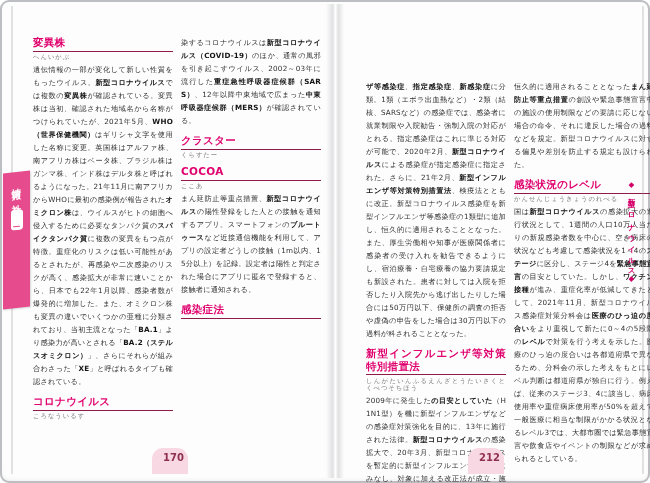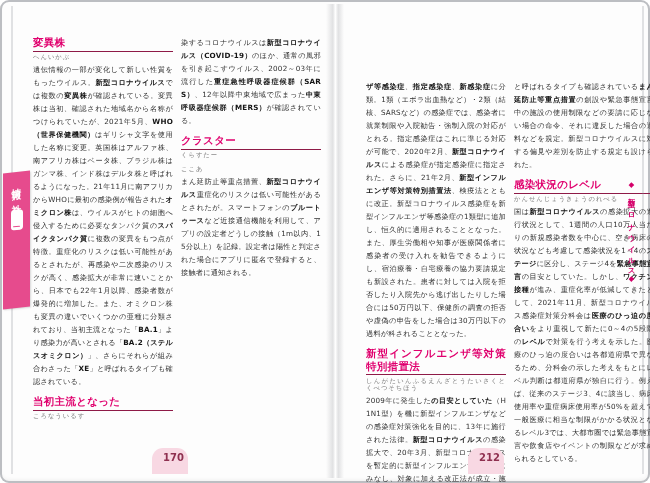--- a/index.html
+++ b/index.html
@@ -52,55 +52,59 @@
 
 <div class="page page-left">
   <div class="cols">
     <div class="col">
         <div class="entry">
           <div class="term">変異株</div>
           <div class="reading">へんいかぶ</div>
           <p class="body"><span>遺伝情報の一部が変化して新しい性質をもったウイルス。</span><span class="bd">新型コロナウイルス</span><span>では複数の</span><span class="bd">変異株</span><span>が確認されている。変異株は当初、確認された地域名から名称がつけられていたが、2021年5月、</span><span class="bd">WHO（世界保健機関）</span><span>はギリシャ文字を使用した名称に変更。英国株はアルファ株、南アフリカ株はベータ株、ブラジル株はガンマ株、インド株はデルタ株と呼ばれるようになった。21年11月に南アフリカからWHOに最初の感染例が報告された</span><span class="bd">オミクロン株</span><span>は、ウイルスがヒトの細胞へ侵入するために必要なタンパク質の</span><span class="bd">スパイクタンパク質</span><span>に複数の変異をもつ点が特徴。重症化のリスクは低い可能性があるとされたが、再感染や二次感染のリスクが高く、感染拡大が非常に速いことから、日本でも22年1月以降、感染者数が爆発的に増加した。また、オミクロン株も変異の違いでいくつかの亜種に分類されており、当初主流となった「</span><span class="bd">BA.1</span><span>」より感染力が高いとされる「</span><span class="bd">BA.2（ステルスオミクロン）</span><span>」、さらにそれらが組み合わさった「</span><span class="bd">XE</span><span>」と呼ばれるタイプも確認されている。</span></p>
         </div>
         <div class="entry">
-          <div class="term">当初主流となった</div>
+          <div class="term">コロナウイルス</div>
           <div class="reading">ころなういるす</div>
         </div>
       </div>
     <div class="col">
         <div class="entry">
           <p class="body"><span>染するコロナウイルスは</span><span class="bd">新型コロナウイルス（COVID-19）</span><span>のほか、通常の風邪を引き起こすウイルス、2002～03年に流行した</span><span class="bd">重症急性呼吸器症候群（SARS）</span><span>、12年以降中東地域で広まった</span><span class="bd">中東呼吸器症候群（MERS）</span><span>が確認されている。</span></p>
         </div>
         <div class="entry">
           <div class="term">クラスター</div>
           <div class="reading">くらすたー</div>
         </div>
         <div class="entry">
+          <div class="term">COCOA</div>
           <div class="reading">ここあ</div>
-          <p class="body"><span>まん延防止等重点措置、</span><span class="bd">新型コロナウイルス</span><span>重症化のリスクは低い可能性があるとされたが。スマートフォンの</span><span class="bd">ブルートゥース</span><span>など近接通信機能を利用して、アプリの設定者どうしの接触（1m以内、15分以上）を記録。設定者は陽性と判定された場合にアプリに匿名で登録すると、接触者に通知される。</span></p>
+          <p class="body"><span>まん延防止等重点措置、</span><span class="bd">新型コロナウイルス</span><span>の陽性登録をした人との接触を通知するアプリ。スマートフォンの</span><span class="bd">ブルートゥース</span><span>など近接通信機能を利用して、アプリの設定者どうしの接触（1m以内、15分以上）を記録。設定者は陽性と判定された場合にアプリに匿名で登録すると、接触者に通知される。</span></p>
+        </div>
+        <div class="entry">
+          <div class="term">感染症法</div>
         </div>
       </div>
   </div>
 </div>
 
 <div class="page page-right">
   <div class="cols">
     <div class="col">
         <div class="entry">
           <p class="body"><span class="bd">ザ等感染症</span><span>、</span><span class="bd">指定感染症</span><span>、</span><span class="bd">新感染症</span><span>に分類。1類（エボラ出血熱など）・2類（結核、SARSなど）の感染症では、感染者に就業制限や入院勧告・強制入院の対応がとれる。指定感染症はこれに準じる対応が可能で、2020年2月、</span><span class="bd">新型コロナウイルス</span><span>による感染症が指定感染症に指定された。さらに、21年2月、</span><span class="bd">新型インフルエンザ等対策特別措置法</span><span>、検疫法とともに改正。新型コロナウイルス感染症を新型インフルエンザ等感染症の1類型に追加し、恒久的に適用されることとなった。また、厚生労働相や知事が医療関係者に感染者の受け入れを勧告できるようにし、宿泊療養・自宅療養の協力要請規定も新設された。患者に対しては入院を拒否したり入院先から逃げ出したりした場合には50万円以下、保健所の調査の拒否や虚偽の申告をした場合は30万円以下の過料が科されることとなった。</span></p>
         </div>
         <div class="entry">
           <div class="term">新型インフルエンザ等対策特別措置法</div>
           <div class="reading">しんがたいんふるえんざとうたいさくとくべつそちほう</div>
           <p class="body"><span>2009年に発生した</span><span class="bd">の目安としていた</span><span>（H1N1型）を機に新型インフルエンザなどの感染症対策強化を目的に、13年に施行された法律。</span><span class="bd">新型コロナウイルス</span><span>の感染拡大で、20年3月、新型コロナウイルスを暫定的に新型インフルエンザと同等にみなし、対象に加える改正法が成立・施行された。さらに21年2月に改正法が成立。特定の地域</span></p>
         </div>
       </div>
     <div class="col">
         <div class="entry">
-          <p class="body"><span>と呼ばれるタイプも確認されている</span><span class="bd">まん延防止等重点措置</span><span>の創設や緊急事態宣言中の施設の使用制限などの要請に応じない場合の命令、それに違反した場合の過料などを規定。新型コロナウイルスに対する偏見や差別を防止する規定も設けられた。</span></p>
+          <p class="body"><span>恒久的に適用されることとなった</span><span class="bd">まん延防止等重点措置</span><span>の創設や緊急事態宣言中の施設の使用制限などの要請に応じない場合の命令、それに違反した場合の過料などを規定。新型コロナウイルスに対する偏見や差別を防止する規定も設けられた。</span></p>
         </div>
         <div class="entry">
           <div class="term">感染状況のレベル</div>
           <div class="reading">かんせんじょうきょうのれべる</div>
           <p class="body"><span>国は</span><span class="bd">新型コロナウイルス</span><span>の感染拡大の進行状況として、1週間の人口10万人当たりの新規感染者数を中心に、空き病床の状況なども考慮して感染状況を1～4の</span><span class="bd">ステージ</span><span>に区分し、ステージ4を</span><span class="bd">緊急事態宣言</span><span>の目安としていた。しかし、</span><span class="bd">ワクチン接種</span><span>が進み、重症化率が低減してきたとして、2021年11月、新型コロナウイルス感染症対策分科会は</span><span class="bd">医療のひっ迫の度合い</span><span>をより重視して新たに0～4の5段階の</span><span class="bd">レベル</span><span>で対策を行う考えを示した。医療のひっ迫の度合いは各都道府県で異なるため、分科会の示した考えをもとにレベル判断は都道府県が独自に行う。例えば、従来のステージ3、4に該当し、病床使用率や重症病床使用率が50%を超えて一般医療に相当な制限がかかる状況となるレベル3では、大都市圏では緊急事態宣言や飲食店やイベントの制限などが求められるとしている。</span></p>
         </div>
       </div>
   </div>
 </div>
 

